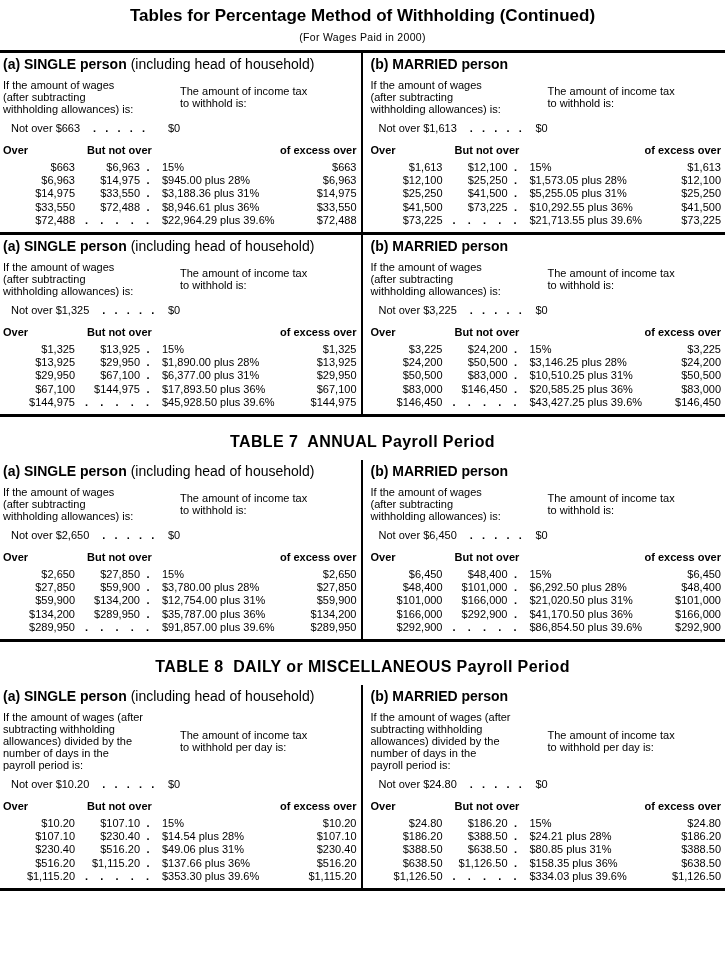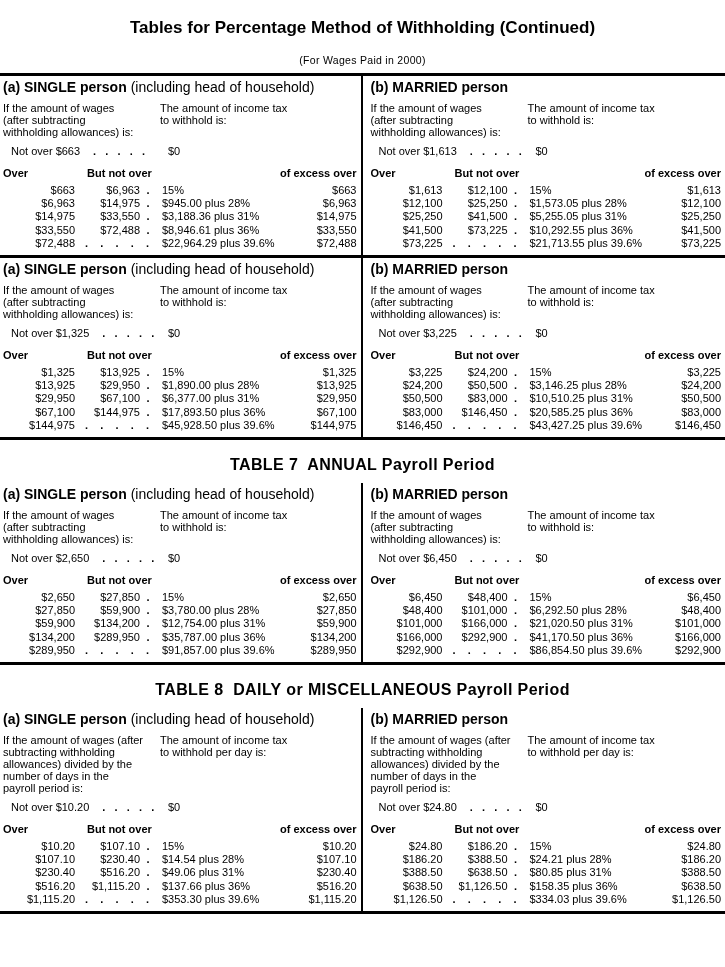--- a/index.html
+++ b/index.html
@@ -8,21 +8,21 @@
     width: 725px;
     height: 967px;
     background: #ffffff;
     color: #000000;
     font-family: "Liberation Sans", sans-serif;
     overflow: hidden;
   }
 
   
   .page-title {
-    margin: 16px;
+    margin: 4px;
     padding-top: 2px;
     text-align: center;
     font-size: 17px;
     font-weight: bold;
   }
   .page-subtitle {
     text-align: center;
     font-size: 10.5px;
     font-weight: normal;
     margin-top: 5px;
@@ -54,23 +54,24 @@
   }
   .half-left { border-right: 2px solid #000; }
   .half-right { padding-left: 8px; }
 
   .person-heading { font-size: 14px; margin: 1px 0 7px; white-space: nowrap; }
   .ph-bold { font-weight: bold; }
   .ph-normal { margin-left: 4px; }
 
   .clause-row {
     display: flex;
-    align-items: flex-start;
+    align-items: center;
     font-size: 11px;
     line-height: 12px;
+    gap: 20px;
   }
   .wage-clause { flex: 0 0 157px; }
   .clause-line { white-space: nowrap; }
 
   .notover-row {
     display: flex;
     font-size: 11px;
     line-height: 13px;
     margin: 7px 8px 9px;
   }

